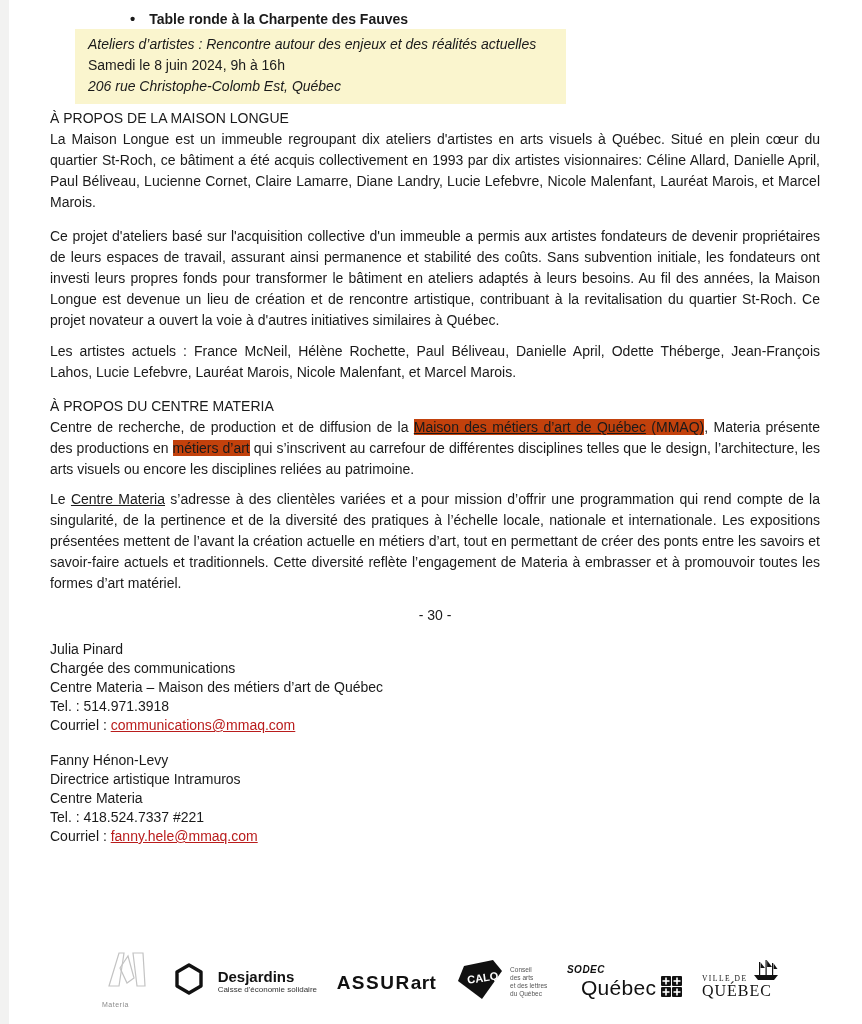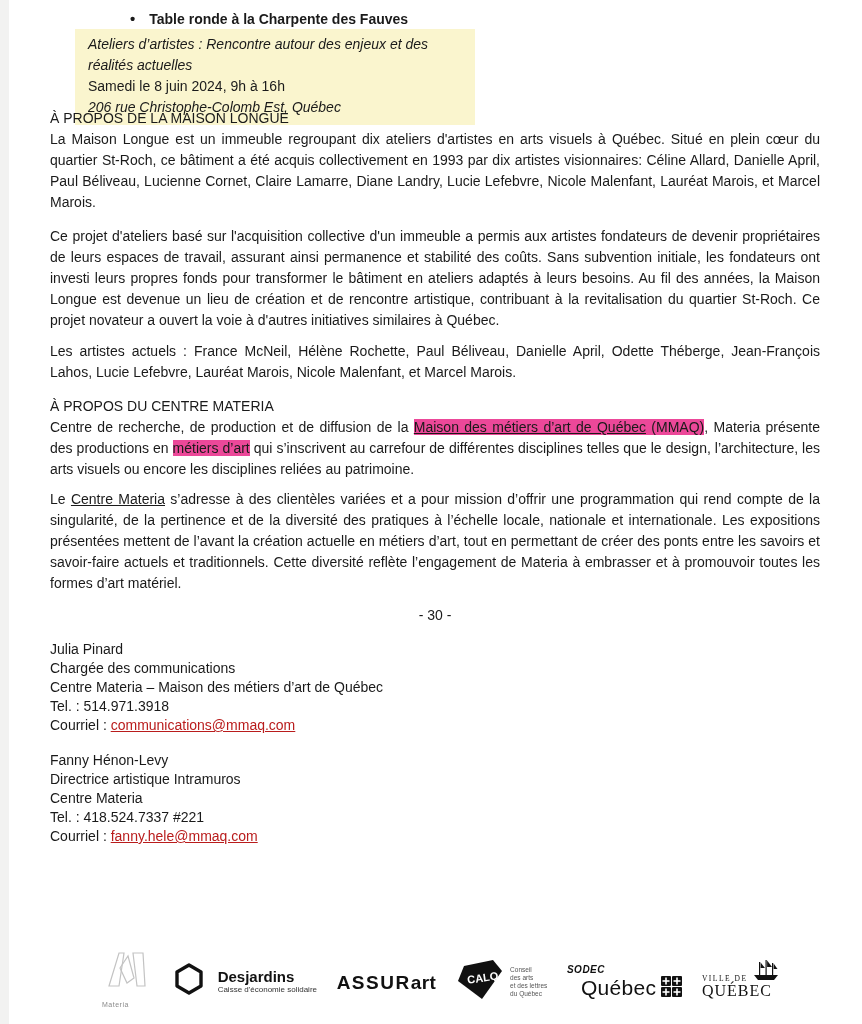--- a/index.html
+++ b/index.html
@@ -19,28 +19,28 @@
     position: absolute; left: 0; top: 0; width: 9px; height: 100%;
     background: #f2f2f1;
   }
   .abs { position: absolute; }
   .content-block { left: 50px; width: 770px; text-align: justify; }
   .event-title {
     top: 8px; left: 130px; font-weight: bold;
   }
   .event-title .bullet { display: inline-block; margin-right: 14px; font-size: 15px; }
   .highlight-box {
-    top: 29px; left: 75px; width: 400px;
+    top: 29px; left: 75px; width: 491px;
     background: #faf5ce;
     padding: 5px 13px 7px 13px;
   }
   .highlight-box .line { display: block; }
   .italic { font-style: italic; }
   .section-heading { font-weight: normal; }
-  .hl { background: #ec4899; }
+  .hl { background: #c2410c; }
   .doc-link { color: #1a1a1a; text-decoration: underline; }
   .mail-link { color: #b91c1c; text-decoration: underline; }
   .end-mark { top: 605px; text-align: center; }
   .contact { line-height: 19px; text-align: left; }
   .contact-1 { top: 640px; }
   .contact-2 { top: 751px; }
   .footer {
     top: 950px; left: 100px; width: 672px; height: 64px;
     display: flex; align-items: center; justify-content: space-between;
   }

